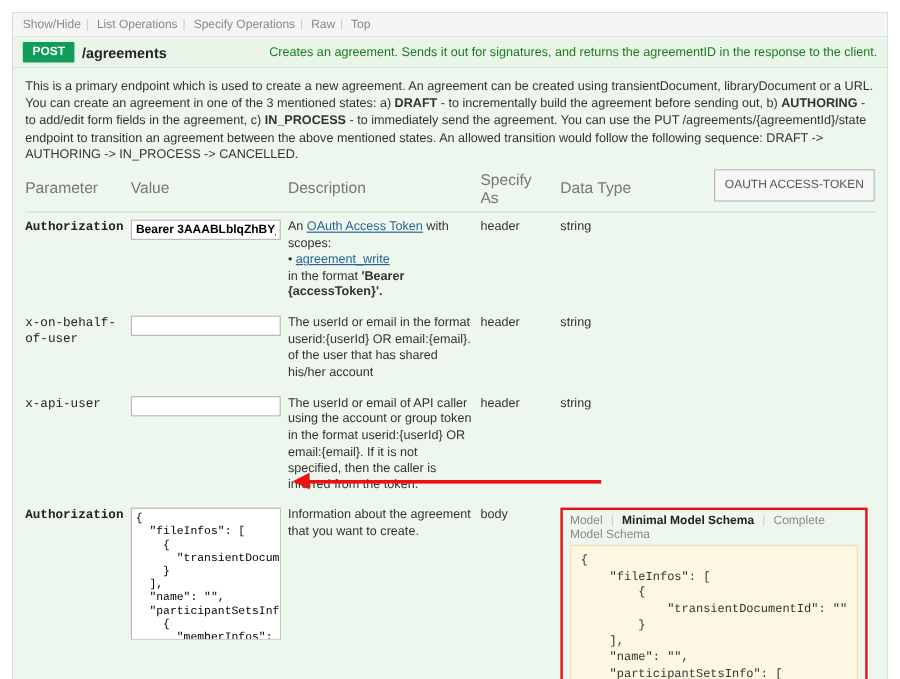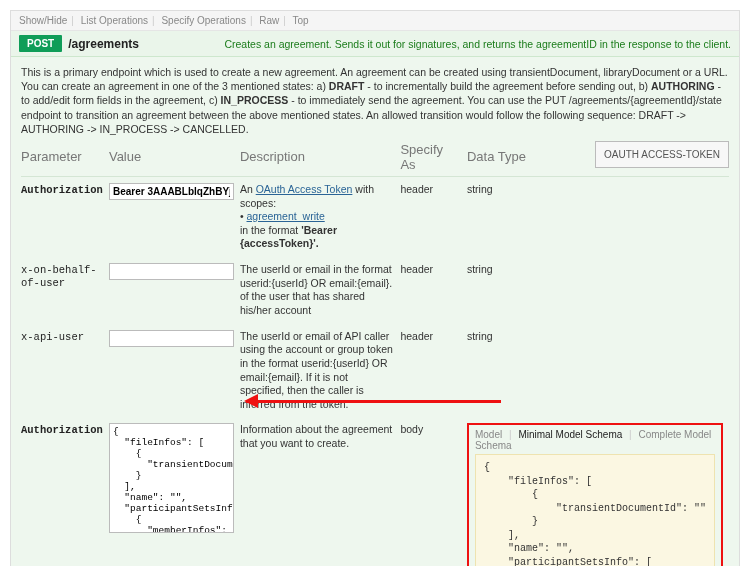--- a/index.html
+++ b/index.html
@@ -120,21 +120,21 @@
   }
   .desc { color: #333; line-height: 1.3; }
   .desc a { color: #2a6496; text-decoration: underline; }
   .desc b { font-weight: 700; }
   .model-box {
     border: 2px solid #e11;
     padding: 4px 6px 6px;
     background: #eef7ee;
   }
   .model-tabs { font-size: 10px; color: #888; margin-bottom: 3px; }
-  .model-tabs .active { color: #222; font-weight: 400; }
+  .model-tabs .active { color: #222; font-weight: 700; }
   .model-pre {
     background: #fbf7e2;
     border: 1px solid #eee3b0;
     font-family: "Courier New", monospace;
     font-size: 10px;
     padding: 6px 8px;
     white-space: pre;
     color: #333;
     line-height: 1.35;
   }

